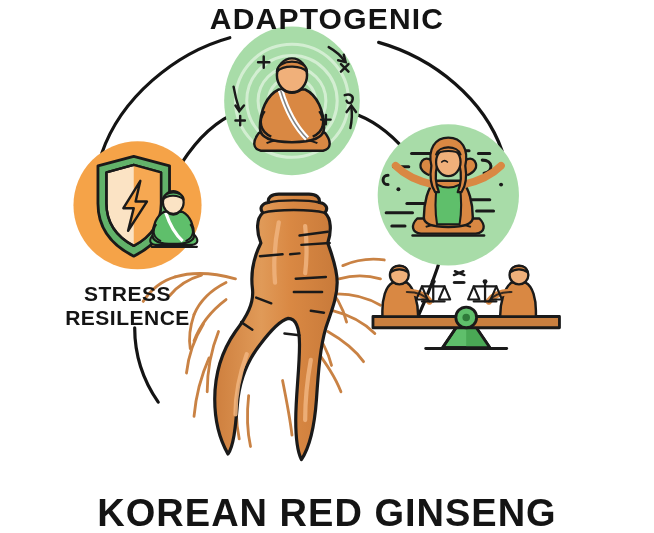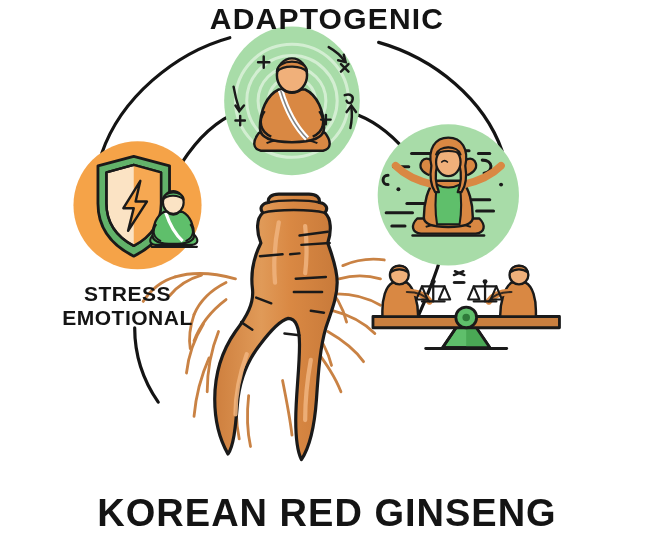--- a/index.html
+++ b/index.html
@@ -346,19 +346,19 @@
         <path d="M527 304 L 533 318 L 521 318 Z" fill="none" stroke="#1A1A1A" stroke-width="2.2" stroke-linejoin="round"></path>
         <circle cx="515" cy="299" r="2.6" fill="#1A1A1A"></circle>
         <path d="M493 292 L 483 288 M493 300 L 483 300" stroke="#1A1A1A" stroke-width="2.6" stroke-linecap="round"></path>
       </g>
     </g>
   </svg>
 
   <div class="label" id="title-adaptogenic">ADAPTOGENIC</div>
 
   <div class="label" id="label-stress">STRESS
-EMOTIONAL</div>
+RESILENCE</div>
 
 
 
   <div class="label" id="label-bottom">KOREAN RED GINSENG</div>
 
 </div>
 
 </body></html>

